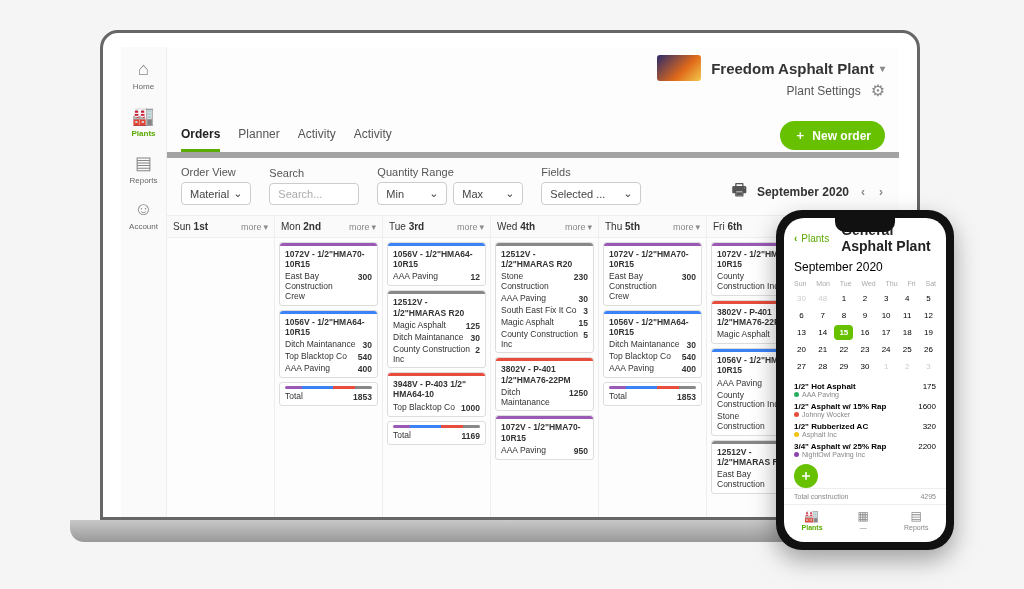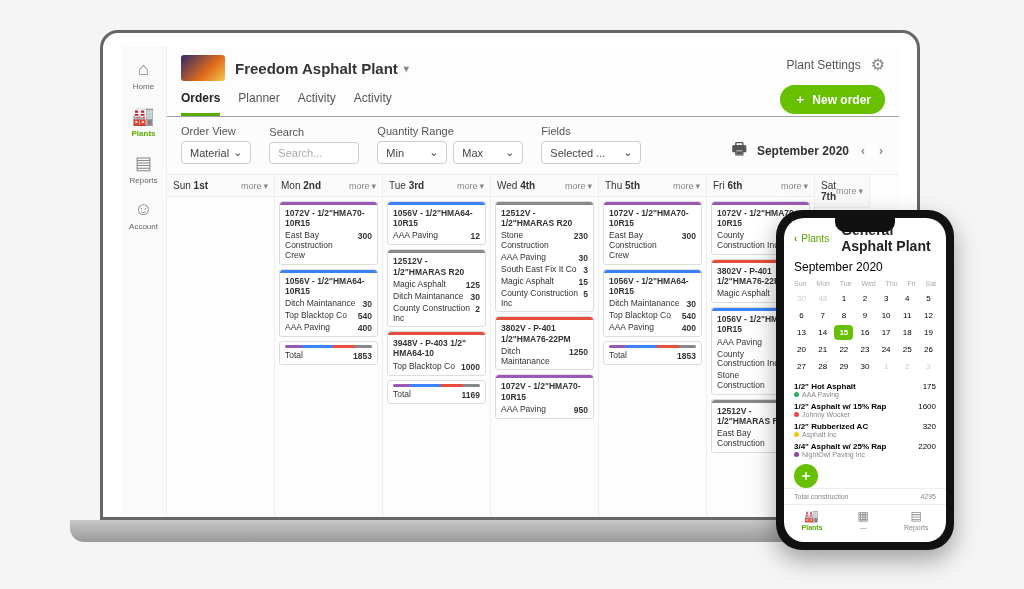--- a/index.html
+++ b/index.html
@@ -48,37 +48,39 @@
     font-size: 8px;
     color: #666;
   }
   .rail-item { display:flex; flex-direction:column; align-items:center; gap:2px; cursor:pointer; }
   .rail-item.active { color:#5aab00; font-weight:600; }
   .rail-item.active .rail-icon { color:#5aab00; }
   .rail-icon { font-size: 18px; color:#888; }
   
   .main { flex:1; display:flex; flex-direction:column; }
   .header {
-    display:flex; align-items:flex-start; justify-content:space-between;
+    display:flex; align-items:flex-end; justify-content:space-between;
     padding: 8px 14px 2px 14px;
+    flex-direction: column;
   }
   .plant-badge { display:flex; align-items:center; gap:10px; }
   .logo {
     width: 44px; height: 26px;
     background: linear-gradient(135deg,#2b2b6b,#e06a1a 60%,#f2c94c);
     border-radius: 3px;
   }
   .plant-name { font-size: 15px; font-weight: 700; color:#333; display:flex; align-items:center; gap:6px; }
   .header-right { display:flex; align-items:center; gap:10px; font-size:12px; color:#555; }
   .gear { font-size:16px; color:#888; }
   
   .tabs {
     display:flex; align-items:center; justify-content:space-between;
-    border-bottom: 1px solid #a3a3a3;
+    border-bottom: 6px solid #a3a3a3;
     padding: 0 14px;
+    margin-top: 17px;
   }
   .tabs-left { display:flex; gap:18px; }
   .tab { padding:8px 0; font-size:12px; color:#555; cursor:pointer; }
   .tab.active { color:#222; font-weight:700; border-bottom:3px solid #5aab00; }
   .new-order {
     background:#67c100; color:#fff; border:none;
     padding:6px 14px; border-radius:16px; font-size:12px; font-weight:600;
     display:flex; align-items:center; gap:6px; cursor:pointer;
   }
   

